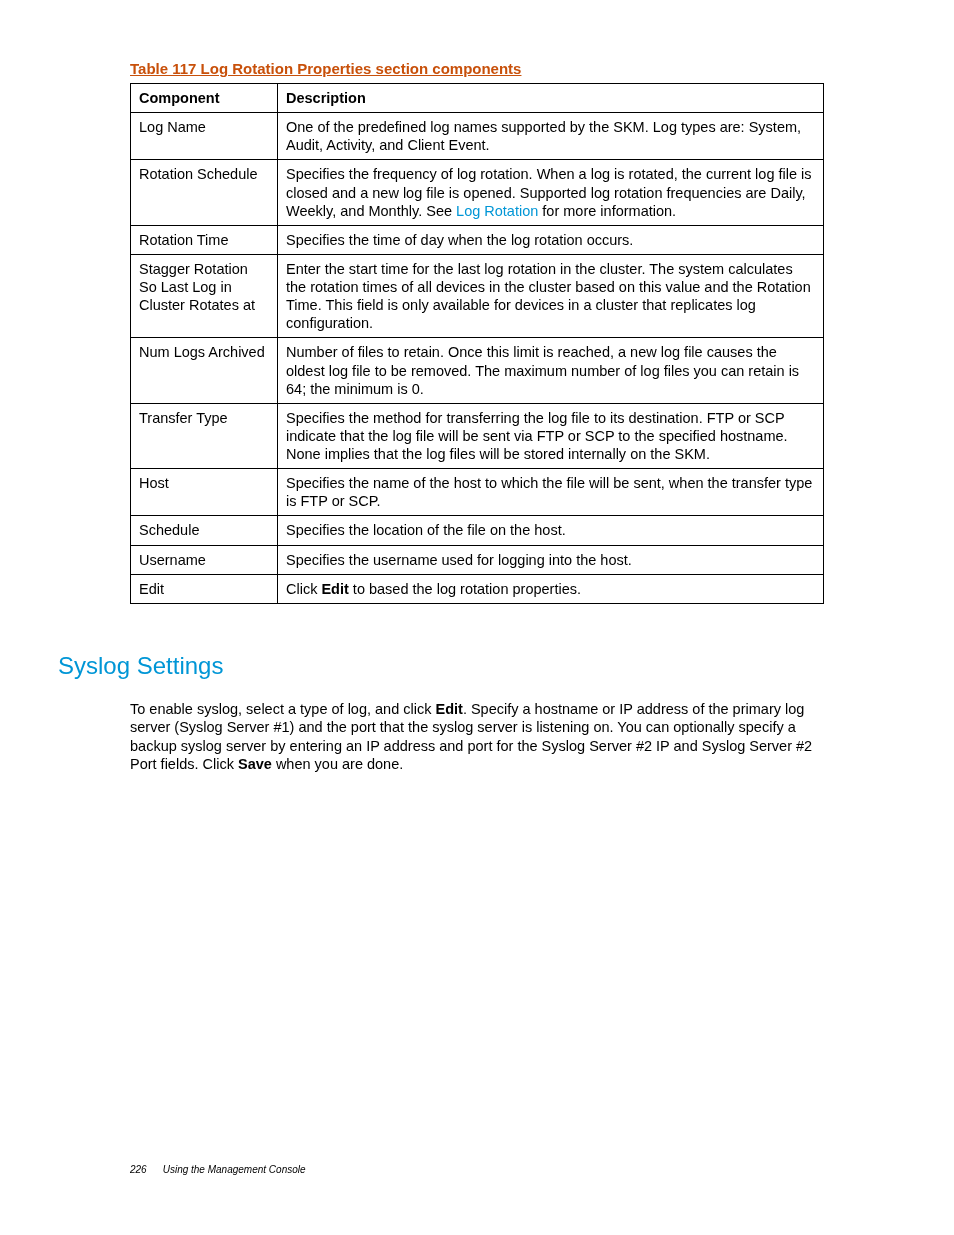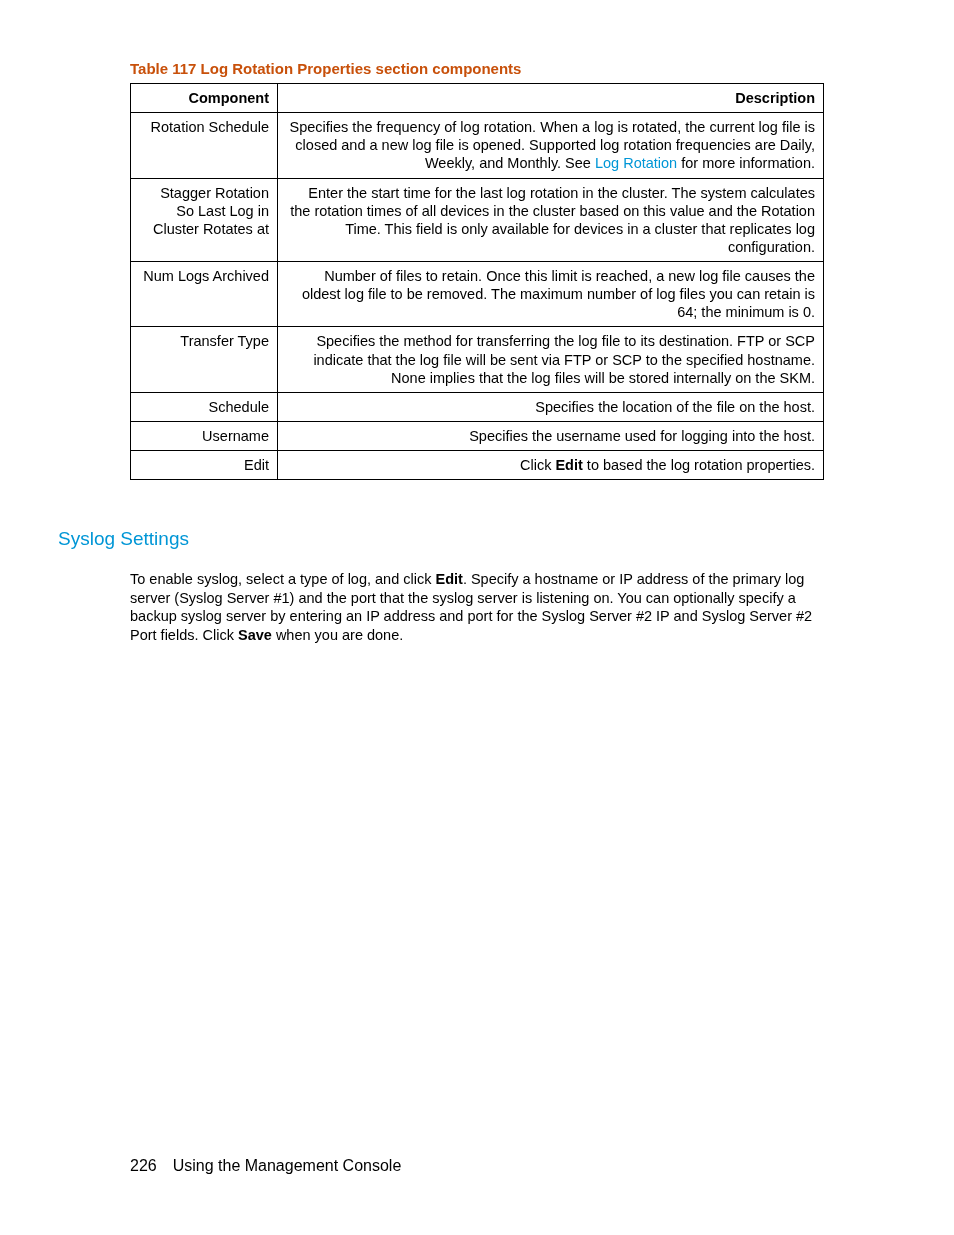--- a/index.html
+++ b/index.html
@@ -14,59 +14,61 @@
     background: #fff;
   }
   .page {
     padding: 60px 130px 0 130px;
   }
   .table-caption {
     color: #c8500a;
     font-weight: bold;
     font-size: 15px;
     margin-bottom: 6px;
+    text-decoration: underline;
   }
   table {
     border-collapse: collapse;
     width: 100%;
     border: 1.5px solid #000;
   }
   th, td {
     border: 1px solid #000;
     padding: 5px 8px;
-    text-align: right;
+    text-align: left;
     vertical-align: top;
     line-height: 1.25;
   }
   th {
     font-weight: bold;
   }
   th:first-child, td:first-child {
     width: 130px;
   }
   .section-heading {
     color: #0096d6;
-    font-size: 19px;
+    font-size: 24px;
     font-weight: normal;
     margin-top: 48px;
     margin-bottom: 7px;
     margin-left: -72px;
   }
   .body-para {
     line-height: 1.28;
     margin-top: 20px;
   }
   .link {
     color: #0096d6;
   }
   .footer {
     position: absolute;
     bottom: 60px;
     left: 130px;
-    font-size: 16px;
+    font-size: 10px;
+    font-style: italic;
   }
   .page-num {
     margin-right: 16px;
   }
   b { font-weight: bold; }
 </style>
 </head>
 <body>
 
 <div class="page">
@@ -74,34 +76,46 @@
 
   <table>
     <thead>
       <tr>
         <th>Component</th>
         <th>Description</th>
       </tr>
     </thead>
     <tbody>
       <tr>
+        <td>Log Name</td>
+        <td>One of the predefined log names supported by the SKM. Log types are: System, Audit, Activity, and Client Event.</td>
+      </tr>
+      <tr>
         <td>Rotation Schedule</td>
         <td><span>Specifies the frequency of log rotation. When a log is rotated, the current log file is closed and a new log file is opened. Supported log rotation frequencies are Daily, Weekly, and Monthly. See </span><span class="link">Log Rotation</span><span> for more information.</span></td>
+      </tr>
+      <tr>
+        <td>Rotation Time</td>
+        <td>Specifies the time of day when the log rotation occurs.</td>
       </tr>
       <tr>
         <td>Stagger Rotation So Last Log in Cluster Rotates at</td>
         <td>Enter the start time for the last log rotation in the cluster. The system calculates the rotation times of all devices in the cluster based on this value and the Rotation Time. This field is only available for devices in a cluster that replicates log configuration.</td>
       </tr>
       <tr>
         <td>Num Logs Archived</td>
         <td>Number of files to retain. Once this limit is reached, a new log file causes the oldest log file to be removed. The maximum number of log files you can retain is 64; the minimum is 0.</td>
       </tr>
       <tr>
         <td>Transfer Type</td>
         <td>Specifies the method for transferring the log file to its destination. FTP or SCP indicate that the log file will be sent via FTP or SCP to the specified hostname. None implies that the log files will be stored internally on the SKM.</td>
+      </tr>
+      <tr>
+        <td>Host</td>
+        <td>Specifies the name of the host to which the file will be sent, when the transfer type is FTP or SCP.</td>
       </tr>
       <tr>
         <td>Schedule</td>
         <td>Specifies the location of the file on the host.</td>
       </tr>
       <tr>
         <td>Username</td>
         <td>Specifies the username used for logging into the host.</td>
       </tr>
       <tr>

